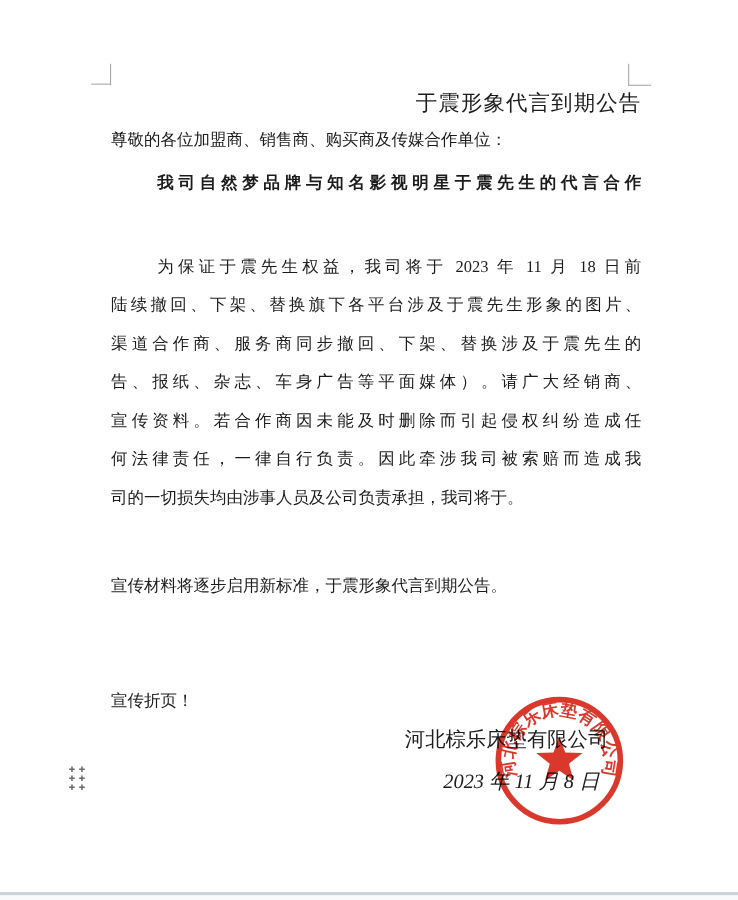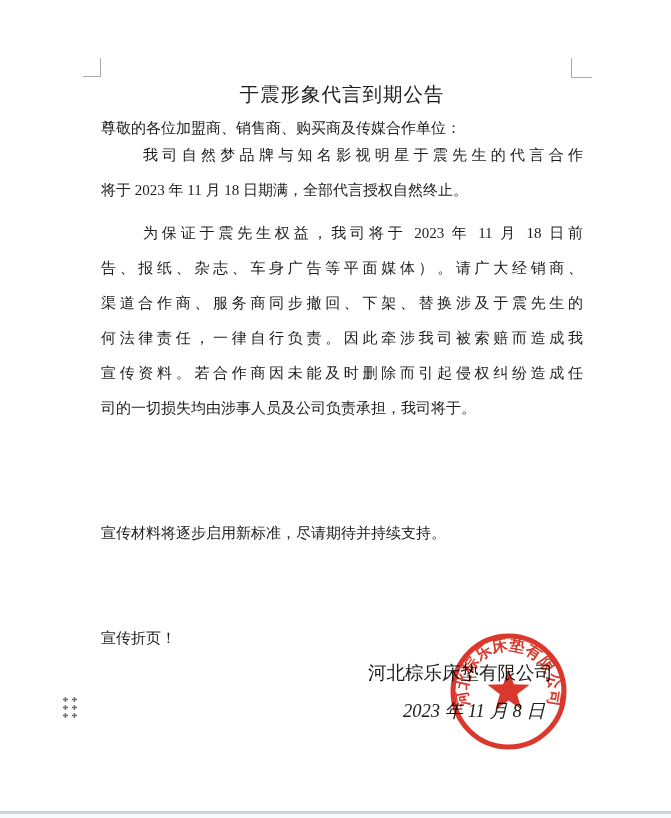--- a/index.html
+++ b/index.html
@@ -14,33 +14,33 @@
   .crop{position:absolute;}
   .crop-tl{left:83px;top:58px;width:17px;height:18px;
     border-right:1px solid #a9a9a9;border-bottom:1px solid #a9a9a9;}
   .crop-tr{left:571px;top:58px;width:20px;height:19px;
     border-left:1px solid #a9a9a9;border-bottom:1px solid #a9a9a9;}
 
   .doc-text{color:#1c1c1c;}
 
   .title{
     position:absolute;left:101px;top:77px;width:482px;height:35px;
-    line-height:35px;font-size:19.5px;text-align:center;color:#1c1c1c;
+    line-height:35px;font-size:19.5px;text-align:right;color:#1c1c1c;
     letter-spacing:1px;
   }
   .block{
     position:absolute;left:101px;width:482px;color:#1c1c1c;
     font-size:15px;
   }
   .block .line{height:35px;line-height:35px;white-space:nowrap;}
   .block .line.fill{text-align:justify;text-align-last:justify;white-space:normal;height:35px;overflow:hidden;}
   .block .line.indent{padding-left:42px;}
   .greeting{top:111px;height:35px;line-height:35px;}
-  .para1{top:138px;}
-  .para2{top:216px;}
+  .para1{top:150px;font-weight:bold;}
+  .para2{top:226px;}
   .para3{top:516px;}
   .closing{top:621px;height:35px;line-height:35px;}
 
   .sig{position:absolute;color:#1c1c1c;font-size:18.5px;height:28px;line-height:28px;white-space:nowrap;}
   .sig-company{top:659px;right:118px;}
   .sig-date{top:697px;right:126px;font-style:italic;}
 
   
   .stamp{
     position:absolute;left:448px;top:631px;width:121px;height:121px;
@@ -71,34 +71,34 @@
 
   <div class="crop crop-tl"></div>
   <div class="crop crop-tr"></div>
 
   <div class="title doc-text">于震形象代言到期公告</div>
 
   <div class="greeting block">尊敬的各位加盟商、销售商、购买商及传媒合作单位：</div>
 
   <div class="block para1">
       <div class="line indent fill">我司自然梦品牌与知名影视明星于震先生的代言合作</div>
-      <div class="line">将于 2023 年 11 月 18 日期满，全部代言授权自然终止。</div>
     </div>
 
   <div class="block para2">
       <div class="line indent fill">为保证于震先生权益，我司将于 2023 年 11 月 18 日前</div>
+      <div class="line fill">陆续撤回、下架、替换旗下各平台涉及于震先生形象的图片、</div>
+      <div class="line fill">渠道合作商、服务商同步撤回、下架、替换涉及于震先生的</div>
       <div class="line fill">告、报纸、杂志、车身广告等平面媒体）。请广大经销商、</div>
-      <div class="line fill">渠道合作商、服务商同步撤回、下架、替换涉及于震先生的</div>
+      <div class="line fill">宣传资料。若合作商因未能及时删除而引起侵权纠纷造成任</div>
       <div class="line fill">何法律责任，一律自行负责。因此牵涉我司被索赔而造成我</div>
-      <div class="line fill">宣传资料。若合作商因未能及时删除而引起侵权纠纷造成任</div>
       <div class="line">司的一切损失均由涉事人员及公司负责承担，我司将于。</div>
     </div>
 
   <div class="block para3">
-      <div class="line">宣传材料将逐步启用新标准，尽请期待并持续支持。</div>
+      <div class="line">宣传材料将逐步启用新标准，于震形象代言到期公告。</div>
     </div>
 
   <div class="closing block">宣传折页！</div>
 
   <div class="sig sig-company">河北棕乐床垫有限公司</div>
   <div class="sig sig-date">2023 年 11 月 8 日</div>
 
   <div class="stamp">
     <svg viewBox="0 0 120 120" xmlns="http://www.w3.org/2000/svg">
       <circle cx="60" cy="60" r="55" fill="none" stroke-width="5" stroke="#d7291d"></circle>

